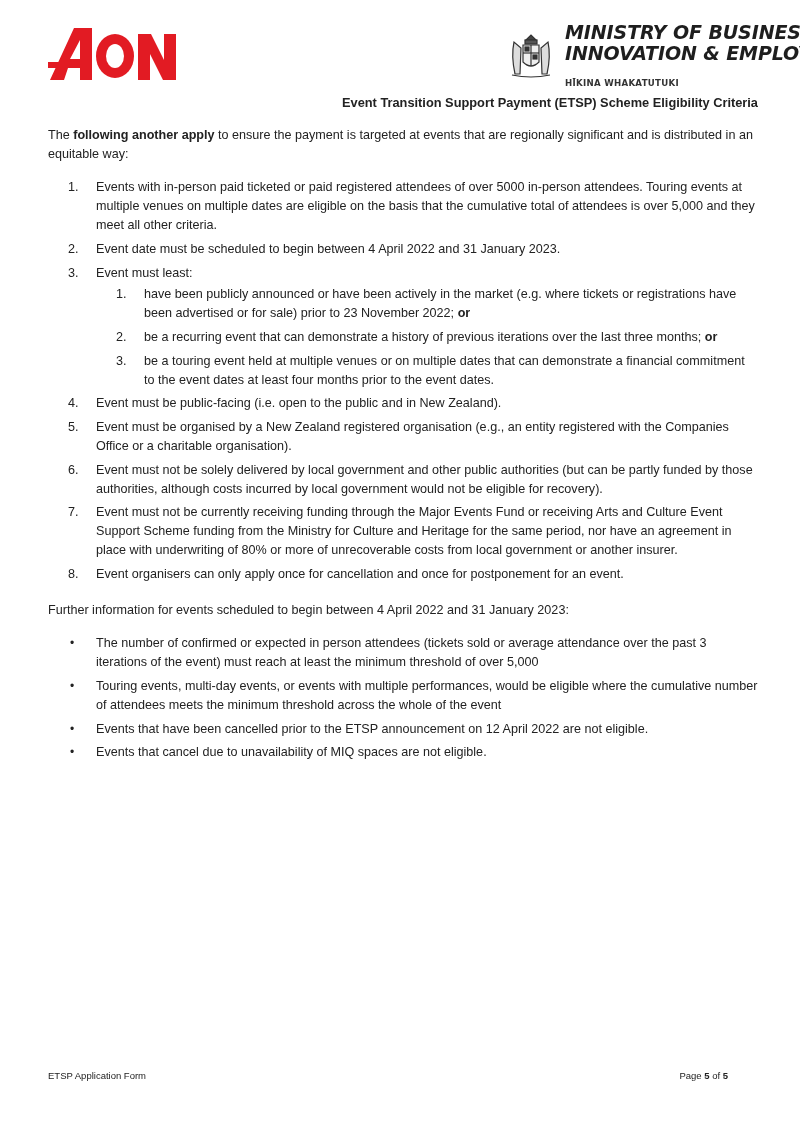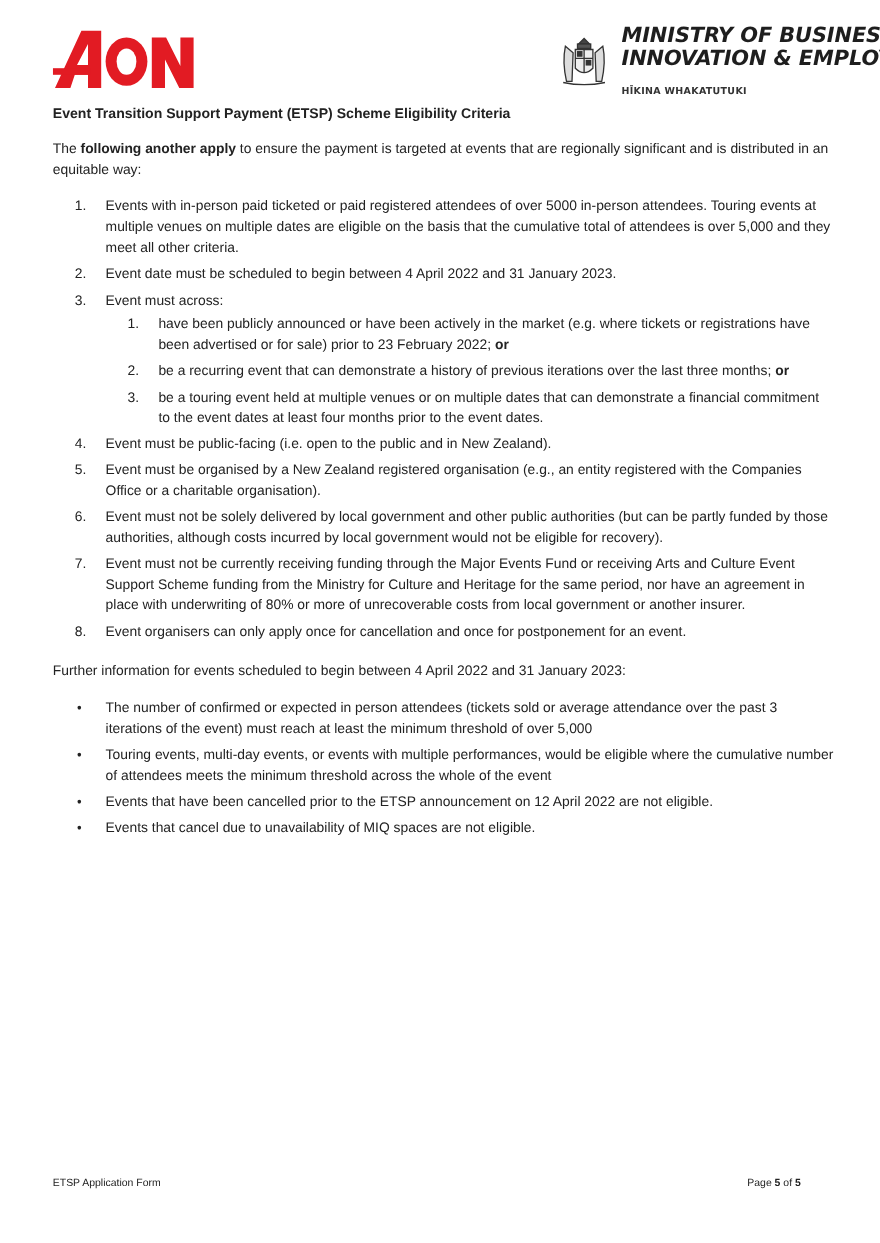--- a/index.html
+++ b/index.html
@@ -12,21 +12,21 @@
   .mbie { position: absolute; left: 506px; top: 28px; width: 270px; height: 54px; display: flex; align-items: center; }
   .crest { width: 50px; height: 50px; flex: 0 0 50px; }
   .mbie-text { margin-left: 9px; line-height: 1; }
   .mbie-line { font-family: "DejaVu Sans", sans-serif; font-weight: bold; font-size: 19px; color: #1e1e1e; letter-spacing: -0.1px; white-space: nowrap; font-style: italic; }
   .mbie-line + .mbie-line { margin-top: 2px; }
   .mbie-sub { font-family: "DejaVu Sans", sans-serif; font-size: 8.6px; font-weight: bold; color: #333; margin-top: 16px; letter-spacing: 0.3px; white-space: nowrap; }
 
   
   .content { position: absolute; left: 48px; top: 94px; width: 710px;
              font-family: "Liberation Sans", sans-serif; font-size: 12.6px; line-height: 18.8px; color: #222; }
-  .doc-title { font-weight: bold; font-size: 12.8px; margin: 0 0 13px 0; }
+  .doc-title { font-weight: bold; font-size: 12.8px; margin: 0 0 13px 0; text-align: right; }
   .intro { margin: 0 0 15px 0; }
   .intro b { font-weight: bold; }
   ol.criteria { list-style: none; margin: 0; padding: 0; }
   ol.criteria > li { position: relative; padding-left: 48px; margin-bottom: 5px; }
   ol.criteria > li > .num { position: absolute; left: 20px; top: 0; }
   ol.sub { list-style: none; margin: 3px 0 0 0; padding: 0; }
   ol.sub > li { position: relative; padding-left: 48px; margin-bottom: 5px; }
   ol.sub > li > .num { position: absolute; left: 20px; top: 0; }
   .bold { font-weight: bold; }
   .further { margin: 17px 0 15px 0; }
@@ -80,23 +80,23 @@
   </div>
 
   <div class="content">
     <p class="doc-title">Event Transition Support Payment (ETSP) Scheme Eligibility Criteria</p>
 
     <p class="intro"><span>The </span><b>following another apply</b><span> to ensure the payment is targeted at events that are regionally significant and is distributed in an equitable way:</span></p>
 
     <ol class="criteria">
       <li><span class="num">1.</span><span>Events with in-person paid ticketed or paid registered attendees of over 5000 in-person attendees. Touring events at multiple venues on multiple dates are eligible on the basis that the cumulative total of attendees is over 5,000 and they meet all other criteria.</span></li>
       <li><span class="num">2.</span><span>Event date must be scheduled to begin between 4 April 2022 and 31 January 2023.</span></li>
-      <li><span class="num">3.</span><span>Event must across:</span>
+      <li><span class="num">3.</span><span>Event must least:</span>
         <ol class="sub">
-          <li><span class="num">1.</span><span>have been publicly announced or have been actively in the market (e.g. where tickets or registrations have been advertised or for sale) prior to 23 February 2022; </span><span class="bold">or</span></li>
+          <li><span class="num">1.</span><span>have been publicly announced or have been actively in the market (e.g. where tickets or registrations have been advertised or for sale) prior to 23 November 2022; </span><span class="bold">or</span></li>
           <li><span class="num">2.</span><span>be a recurring event that can demonstrate a history of previous iterations over the last three months; </span><span class="bold">or</span></li>
           <li><span class="num">3.</span><span>be a touring event held at multiple venues or on multiple dates that can demonstrate a financial commitment to the event dates at least four months prior to the event dates.</span></li>
         </ol>
       </li>
       <li><span class="num">4.</span><span>Event must be public-facing (i.e. open to the public and in New Zealand).</span></li>
       <li><span class="num">5.</span><span>Event must be organised by a New Zealand registered organisation (e.g., an entity registered with the Companies Office or a charitable organisation).</span></li>
       <li><span class="num">6.</span><span>Event must not be solely delivered by local government and other public authorities (but can be partly funded by those authorities, although costs incurred by local government would not be eligible for recovery).</span></li>
       <li><span class="num">7.</span><span>Event must not be currently receiving funding through the Major Events Fund or receiving Arts and Culture Event Support Scheme funding from the Ministry for Culture and Heritage for the same period, nor have an agreement in place with underwriting of 80% or more of unrecoverable costs from local government or another insurer.</span></li>
       <li><span class="num">8.</span><span>Event organisers can only apply once for cancellation and once for postponement for an event.</span></li>
     </ol>

